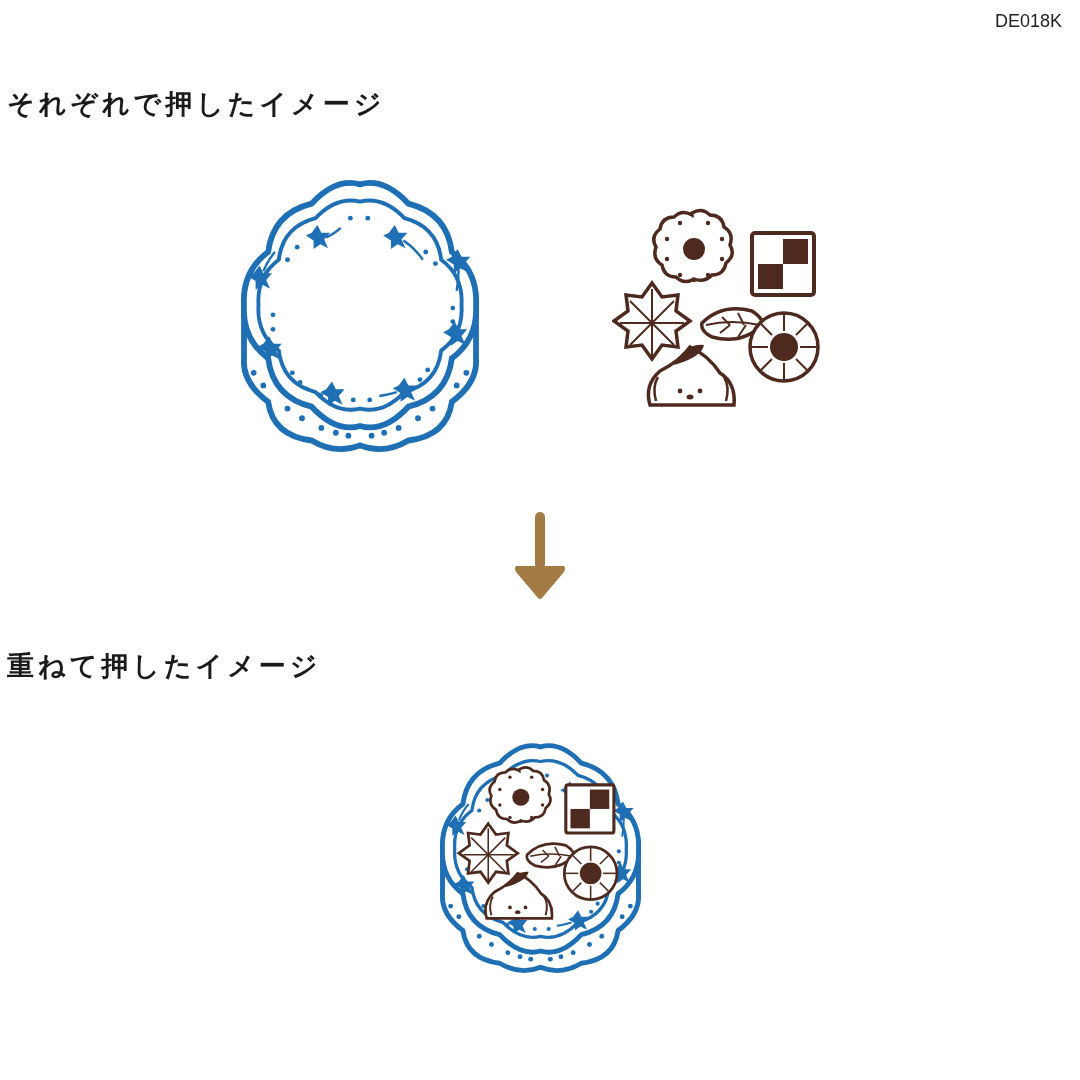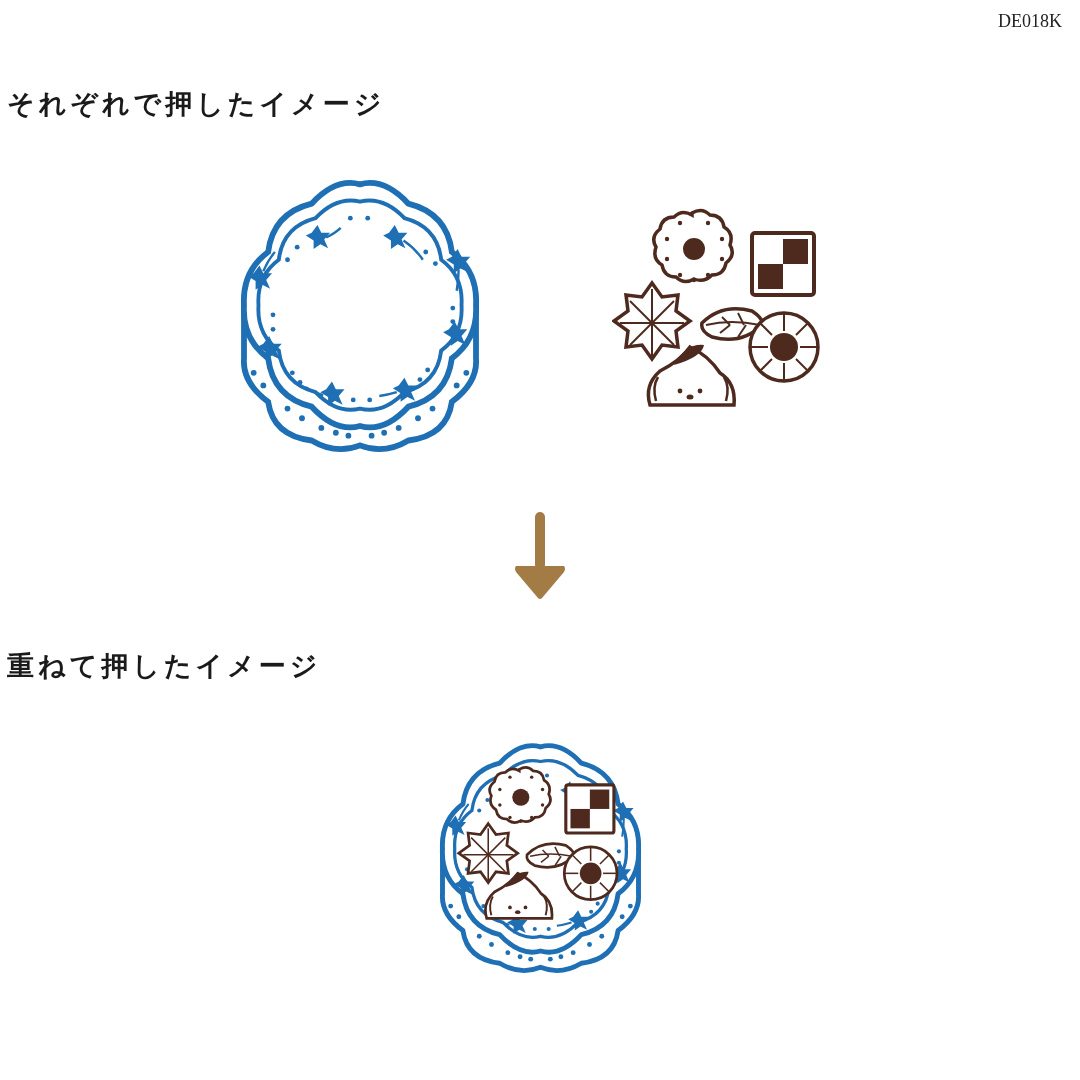--- a/index.html
+++ b/index.html
@@ -1,17 +1,17 @@
 <!DOCTYPE html>
 <html><head>
 <meta charset="utf-8">
 <style>
   html,body{margin:0;padding:0;background:#fff;}
   body{width:1080px;height:1080px;position:relative;overflow:hidden;font-family:"DejaVu Sans","Liberation Sans",sans-serif;}
-  .code{position:absolute;right:18px;top:10px;text-align:center;color:#222;font-size:17px;line-height:22px;font-family:Liberation Serif, serif;}
+  .code{position:absolute;right:18px;top:10px;text-align:center;color:#222;font-size:17px;line-height:22px;font-family:Liberation Sans, sans-serif;}
   .code .sku{font-size:18px;}
   .heading{position:absolute;left:0;width:1080px;text-align:left;font-weight:bold;font-size:27px;color:#1a1a1a;letter-spacing:4px;padding-left:7px;}
   .h1{top:86px;}
   .h2{top:648px;}
   svg{position:absolute;}
 </style>
 </head>
 <body>
 
 <div class="code">

